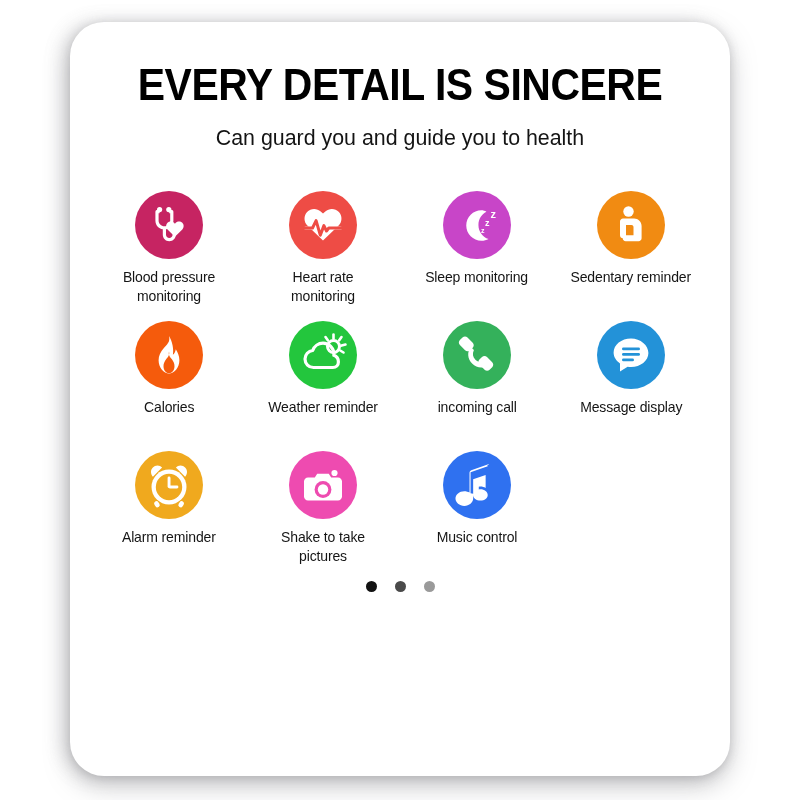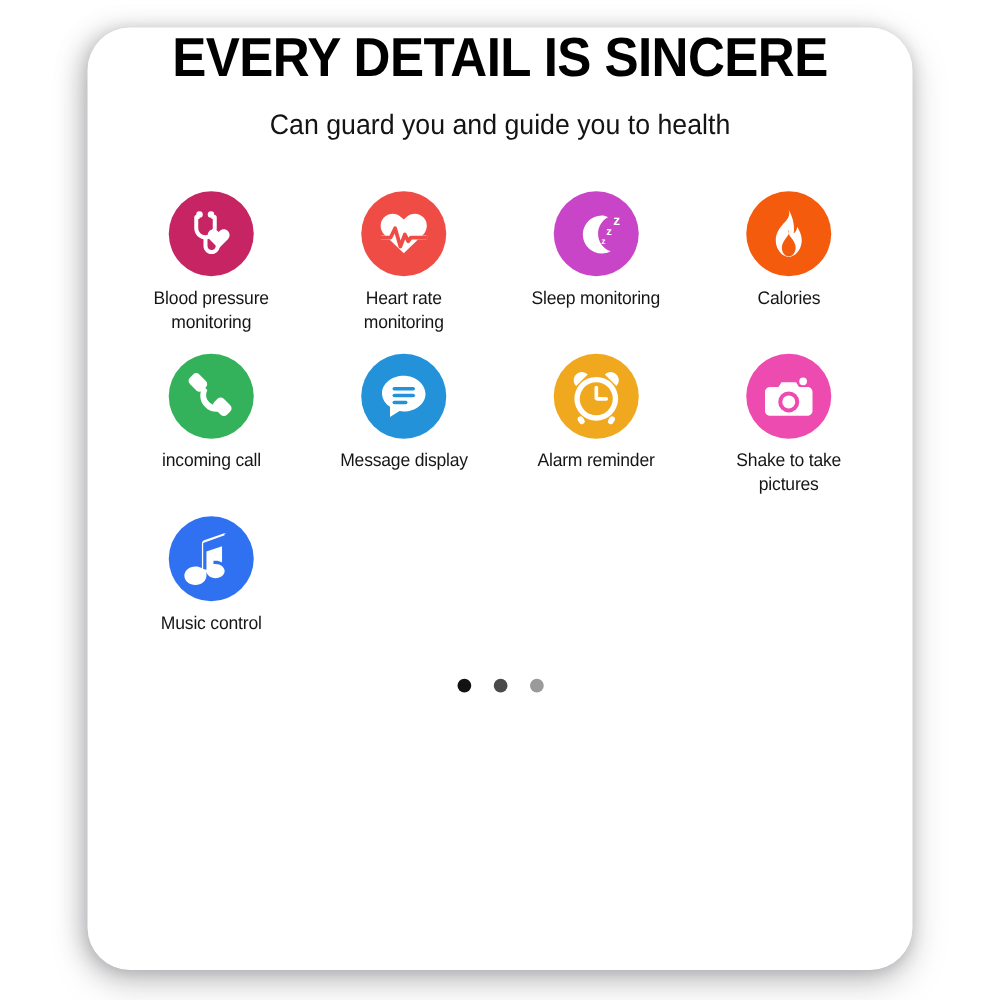--- a/index.html
+++ b/index.html
@@ -28,20 +28,21 @@
     height: 754px;
     background: #ffffff;
     border-radius: 34px;
     box-shadow: 0 10px 26px rgba(120,120,125,0.40),
                 0 2px 10px rgba(120,120,125,0.26),
                 -8px 0 18px rgba(130,130,135,0.22);
   }
 
   
   .header {
+    padding-top: 38px;
     text-align: center;
   }
 
   .title {
     font-family: "Liberation Sans Narrow", "Liberation Sans", sans-serif;
     font-size: 44px;
     font-weight: 700;
     letter-spacing: -0.5px;
     color: #000000;
     line-height: 1.12;
@@ -153,27 +154,52 @@
             <svg width="68" height="68" viewBox="0 0 68 68" fill="#fff">
     <path d="M37.6 19.4c-8 0-14.5 6.5-14.5 14.5s6.5 14.5 14.5 14.5c2.4 0 4.7-.6 6.7-1.7-5.6-1.9-9.6-7.2-9.6-13.4 0-5.4 3.1-10.2 7.6-12.5-1.5-.9-3.1-1.4-4.7-1.4z" transform="translate(-1,0) scale(1.05) translate(0,-1)"></path>
     <text x="47.5" y="27" font-family="Liberation Sans, sans-serif" font-size="11" font-weight="700" fill="#fff">z</text>
     <text x="42" y="35" font-family="Liberation Sans, sans-serif" font-size="9" font-weight="700" fill="#fff">z</text>
     <text x="38" y="42" font-family="Liberation Sans, sans-serif" font-size="7" font-weight="700" fill="#fff">z</text>
   </svg>
           </div>
           <div class="feature-label">Sleep monitoring</div>
         </div>
         <div class="feature">
+          <div class="icon-circle" style="background: rgb(241, 139, 18);">
+            <svg width="68" height="68" viewBox="0 0 68 68" fill="#fff">
+    <circle cx="31.5" cy="20.5" r="5.2"></circle>
+    <path d="M26 27.5c-1.7 0-3 1.4-3 3v13.8c0 1.7 1.3 3 3 3s3-1.3 3-3V34h5.5c1.1 0 2 .9 2 2v8.3h-7.8c-1.7 0-3 1.3-3 3 0 1.6 1.3 3 3 3h12.9c1.6 0 3-1.4 3-3V35c0-4.1-3.4-7.5-7.5-7.5H26z"></path>
+  </svg>
+          </div>
+          <div class="feature-label">Sedentary reminder</div>
+        </div>
+        <div class="feature">
           <div class="icon-circle" style="background: rgb(245, 91, 12);">
             <svg width="68" height="68" viewBox="0 0 68 68" fill="#fff">
     <path d="M34 15c1.6 6.2-2.4 8.6-5.3 12.2-3.2 3.9-5.1 7.3-5.1 12 0 7.4 5.3 13.3 10.4 13.3s10.4-5.9 10.4-13.3c0-4.2-1.6-7.5-3.6-10.9-.3 2.2-1.2 4.3-2.9 5.4 1-5.2-.4-13.2-3.9-18.7z"></path>
     <path d="M34 30.5c1 4-1.3 5.5-2.9 7.8-1.7 2.4-2.6 4.3-2.6 6.9 0 4 2.5 6.9 5.5 6.9s5.5-2.9 5.5-6.9c0-2.6-1-4.6-2.6-6.9-1.6-2.3-3.9-3.8-2.9-7.8z" fill="#F55B0C"></path>
   </svg>
           </div>
           <div class="feature-label">Calories</div>
+        </div>
+        <div class="feature">
+          <div class="icon-circle" style="background: rgb(35, 198, 61);">
+            <svg width="68" height="68" viewBox="0 0 68 68" fill="#fff">
+    <g stroke="#fff" stroke-width="2.6" fill="none" stroke-linecap="round">
+      <line x1="44.5" y1="13.5" x2="44.5" y2="17.5"></line>
+      <line x1="52.5" y1="16" x2="50.2" y2="19.3"></line>
+      <line x1="56.5" y1="23.5" x2="52.6" y2="24.6"></line>
+      <line x1="36.5" y1="16" x2="38.8" y2="19.3"></line>
+      <line x1="54.5" y1="31.5" x2="51.2" y2="29.5"></line>
+    </g>
+    <circle cx="44.5" cy="25.5" r="6" fill="none" stroke="#fff" stroke-width="3"></circle>
+    <path d="M24.5 46.5c-4.7 0-8.5-3.8-8.5-8.5 0-4.4 3.4-8.1 7.7-8.5 1.5-4.3 5.6-7.3 10.3-7.3 6 0 10.9 4.9 10.9 10.9 0 .4 0 .8-.1 1.2 2.7 1 4.6 3.6 4.6 6.6 0 3.1-2.2 5.6-5.6 5.6H24.5z" fill="none" stroke="#fff" stroke-width="3.2" stroke-linejoin="round"></path>
+  </svg>
+          </div>
+          <div class="feature-label">Weather reminder</div>
         </div>
         <div class="feature">
           <div class="icon-circle" style="background: rgb(52, 177, 91);">
             <svg width="68" height="68" viewBox="0 0 68 68" fill="#fff">
     <path d="M24.5 16.5c-1.4-1.4-3.6-1.4-5 0l-2.6 2.6c-1.4 1.4-1.4 3.6 0 5l5.2 5.2c1.4 1.4 3.6 1.4 5 0l2.6-2.6c1.4-1.4 1.4-3.6 0-5l-5.2-5.2z"></path>
     <path d="M44 36c-1.4-1.4-3.6-1.4-5 0l-2.6 2.6c-1.4 1.4-1.4 3.6 0 5l5.2 5.2c1.4 1.4 3.6 1.4 5 0l2.6-2.6c1.4-1.4 1.4-3.6 0-5L44 36z"></path>
     <path d="M27.5 25.5c-3.5 6-3 12.5 1.6 17.1 4.6 4.6 11 5.1 17 1.6l-4-4c-3.6 1.7-7 1.2-9.7-1.5-2.7-2.7-3.2-6.1-1.5-9.7l-3.4-3.5z"></path>
   </svg>
           </div>
           <div class="feature-label">incoming call</div>

